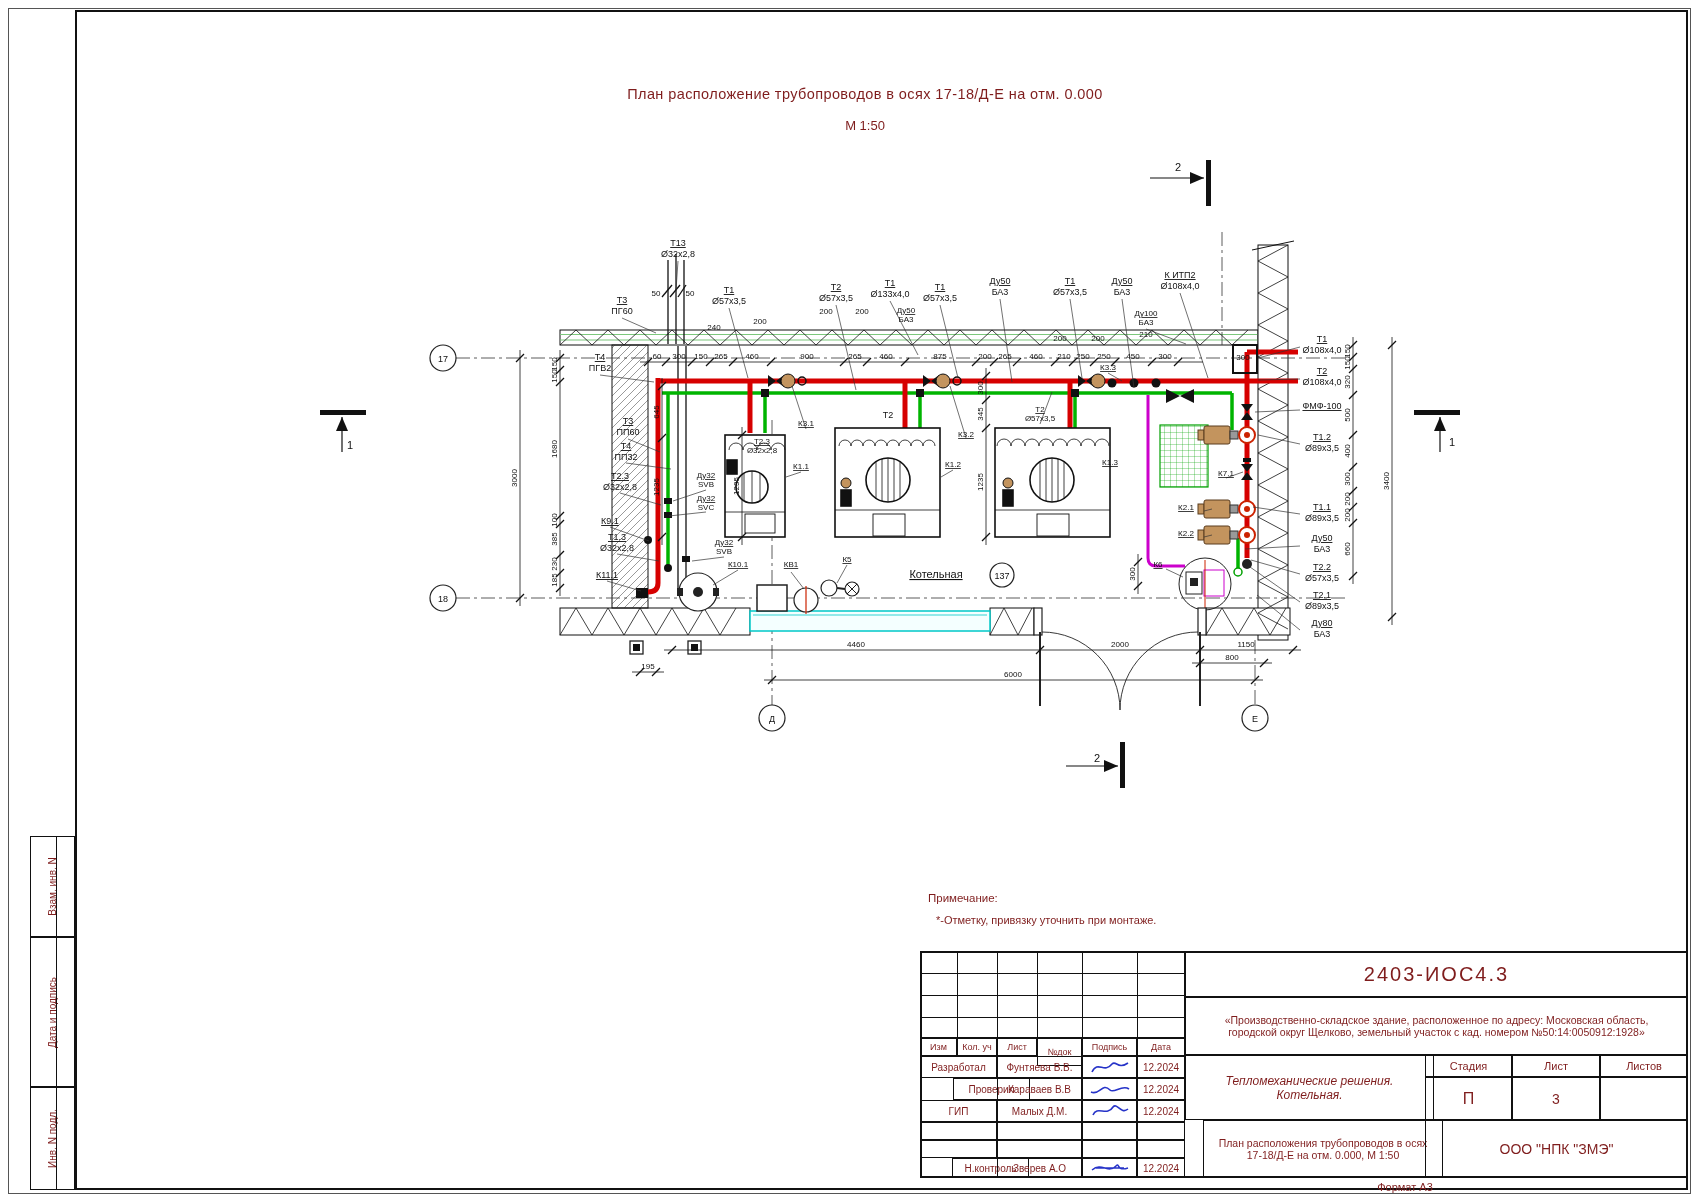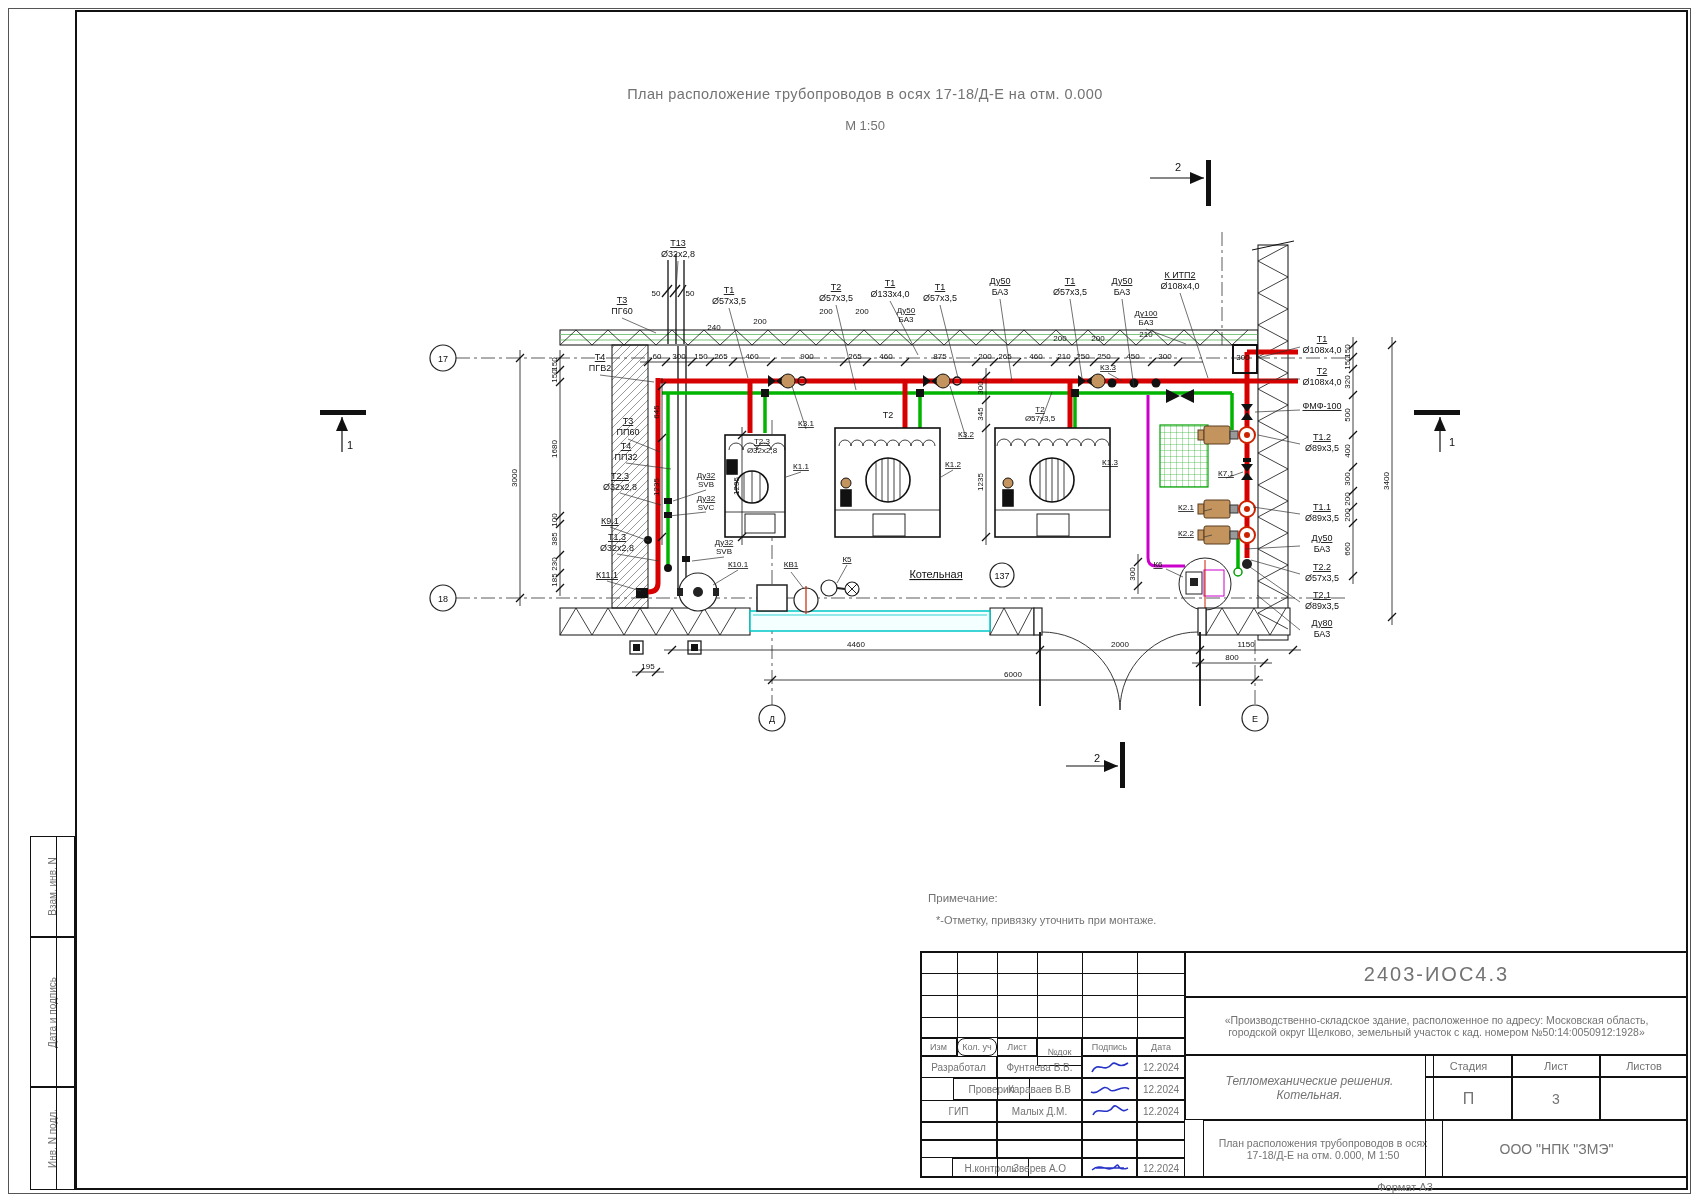--- a/index.html
+++ b/index.html
@@ -1,17 +1,17 @@
 <!DOCTYPE html>
 <html style="--pipe-supply: #d60000; --pipe-return: #00b400; --pipe-aux: #cc00cc; --channel: #00c8c8; --pump-body: #c3945e; --grate: #00a000; --signature: #2633c8;"><head>
 <meta charset="utf-8">
 <style>
   html,body{margin:0;padding:0;background:#fff;}
   .sheet{position:relative;width:1697px;height:1200px;background:#fff;overflow:hidden;
-         font-family:"Liberation Sans",sans-serif;color:#737373;}
+         font-family:"Liberation Sans",sans-serif;color:#7f1d1d;}
   .frame-outer{position:absolute;left:8px;top:8px;width:1681px;height:1184px;border:1px solid #555;}
   .frame-heavy{position:absolute;left:75px;top:10px;width:1613px;height:1180px;border:2px solid #111;box-sizing:border-box;}
   .side-cell{position:absolute;left:30px;width:45px;border:1.5px solid #111;box-sizing:border-box;
              display:flex;align-items:center;justify-content:center;background:#fff;}
   .side-cell span{transform:rotate(-90deg);white-space:nowrap;font-size:10px;}
   .side-div{position:absolute;left:56px;width:1px;background:#111;}
   .drawing-title{position:absolute;left:560px;top:86px;width:610px;text-align:center;}
   .drawing-title .t1{font-size:14.5px;letter-spacing:0.4px;}
   .drawing-title .t2{font-size:13px;margin-top:16px;}
   .notes{position:absolute;left:928px;top:888px;font-size:11.5px;line-height:1.9;}
@@ -566,21 +566,21 @@
   </div>
 
   <div class="rev-empty"></div>
   <div class="vline" style="left:957px;top:951px;height:105px;"></div>
   <div class="vline" style="left:997px;top:951px;height:227px;"></div>
   <div class="vline" style="left:1037px;top:951px;height:105px;"></div>
   <div class="vline" style="left:1082px;top:951px;height:227px;"></div>
   <div class="vline" style="left:1137px;top:951px;height:227px;"></div>
 
   <div class="tb fs9" style="left:920px;top:1038px;width:37px;height:18px;">Изм</div>
-  <div class="tb fs9" style="left:957px;top:1038px;width:40px;height:18px;border-radius:8px;">Кол. уч</div>
+  <div class="tb fs9" style="left:957px;top:1038px;width:40px;height:18px;">Кол. уч</div>
   <div class="tb fs9" style="left:997px;top:1038px;width:40px;height:18px;">Лист</div>
   <div class="tb fs9" style="left:1037px;top:1038px;width:45px;height:28px;">№док</div>
   <div class="tb fs9" style="left:1082px;top:1038px;width:55px;height:18px;">Подпись</div>
   <div class="tb fs9" style="left:1137px;top:1038px;width:48px;height:18px;">Дата</div>
 
   <div class="tb fs10" style="left:920px;top:1056px;width:77px;height:22px;">Разработал</div>
   <div class="tb fs10" style="left:997px;top:1056px;width:85px;height:22px;">Фунтяева В.В.</div>
   <div class="tb" style="left:1082px;top:1056px;width:55px;height:22px;">
     <svg class="sig-svg" width="44" height="18" viewBox="0 0 44 18">
         <path d="M4,14 C10,2 16,16 24,6 C28,2 30,12 40,5" fill="none" stroke="var(--signature,#2633c8)" stroke-width="1.6"></path>

